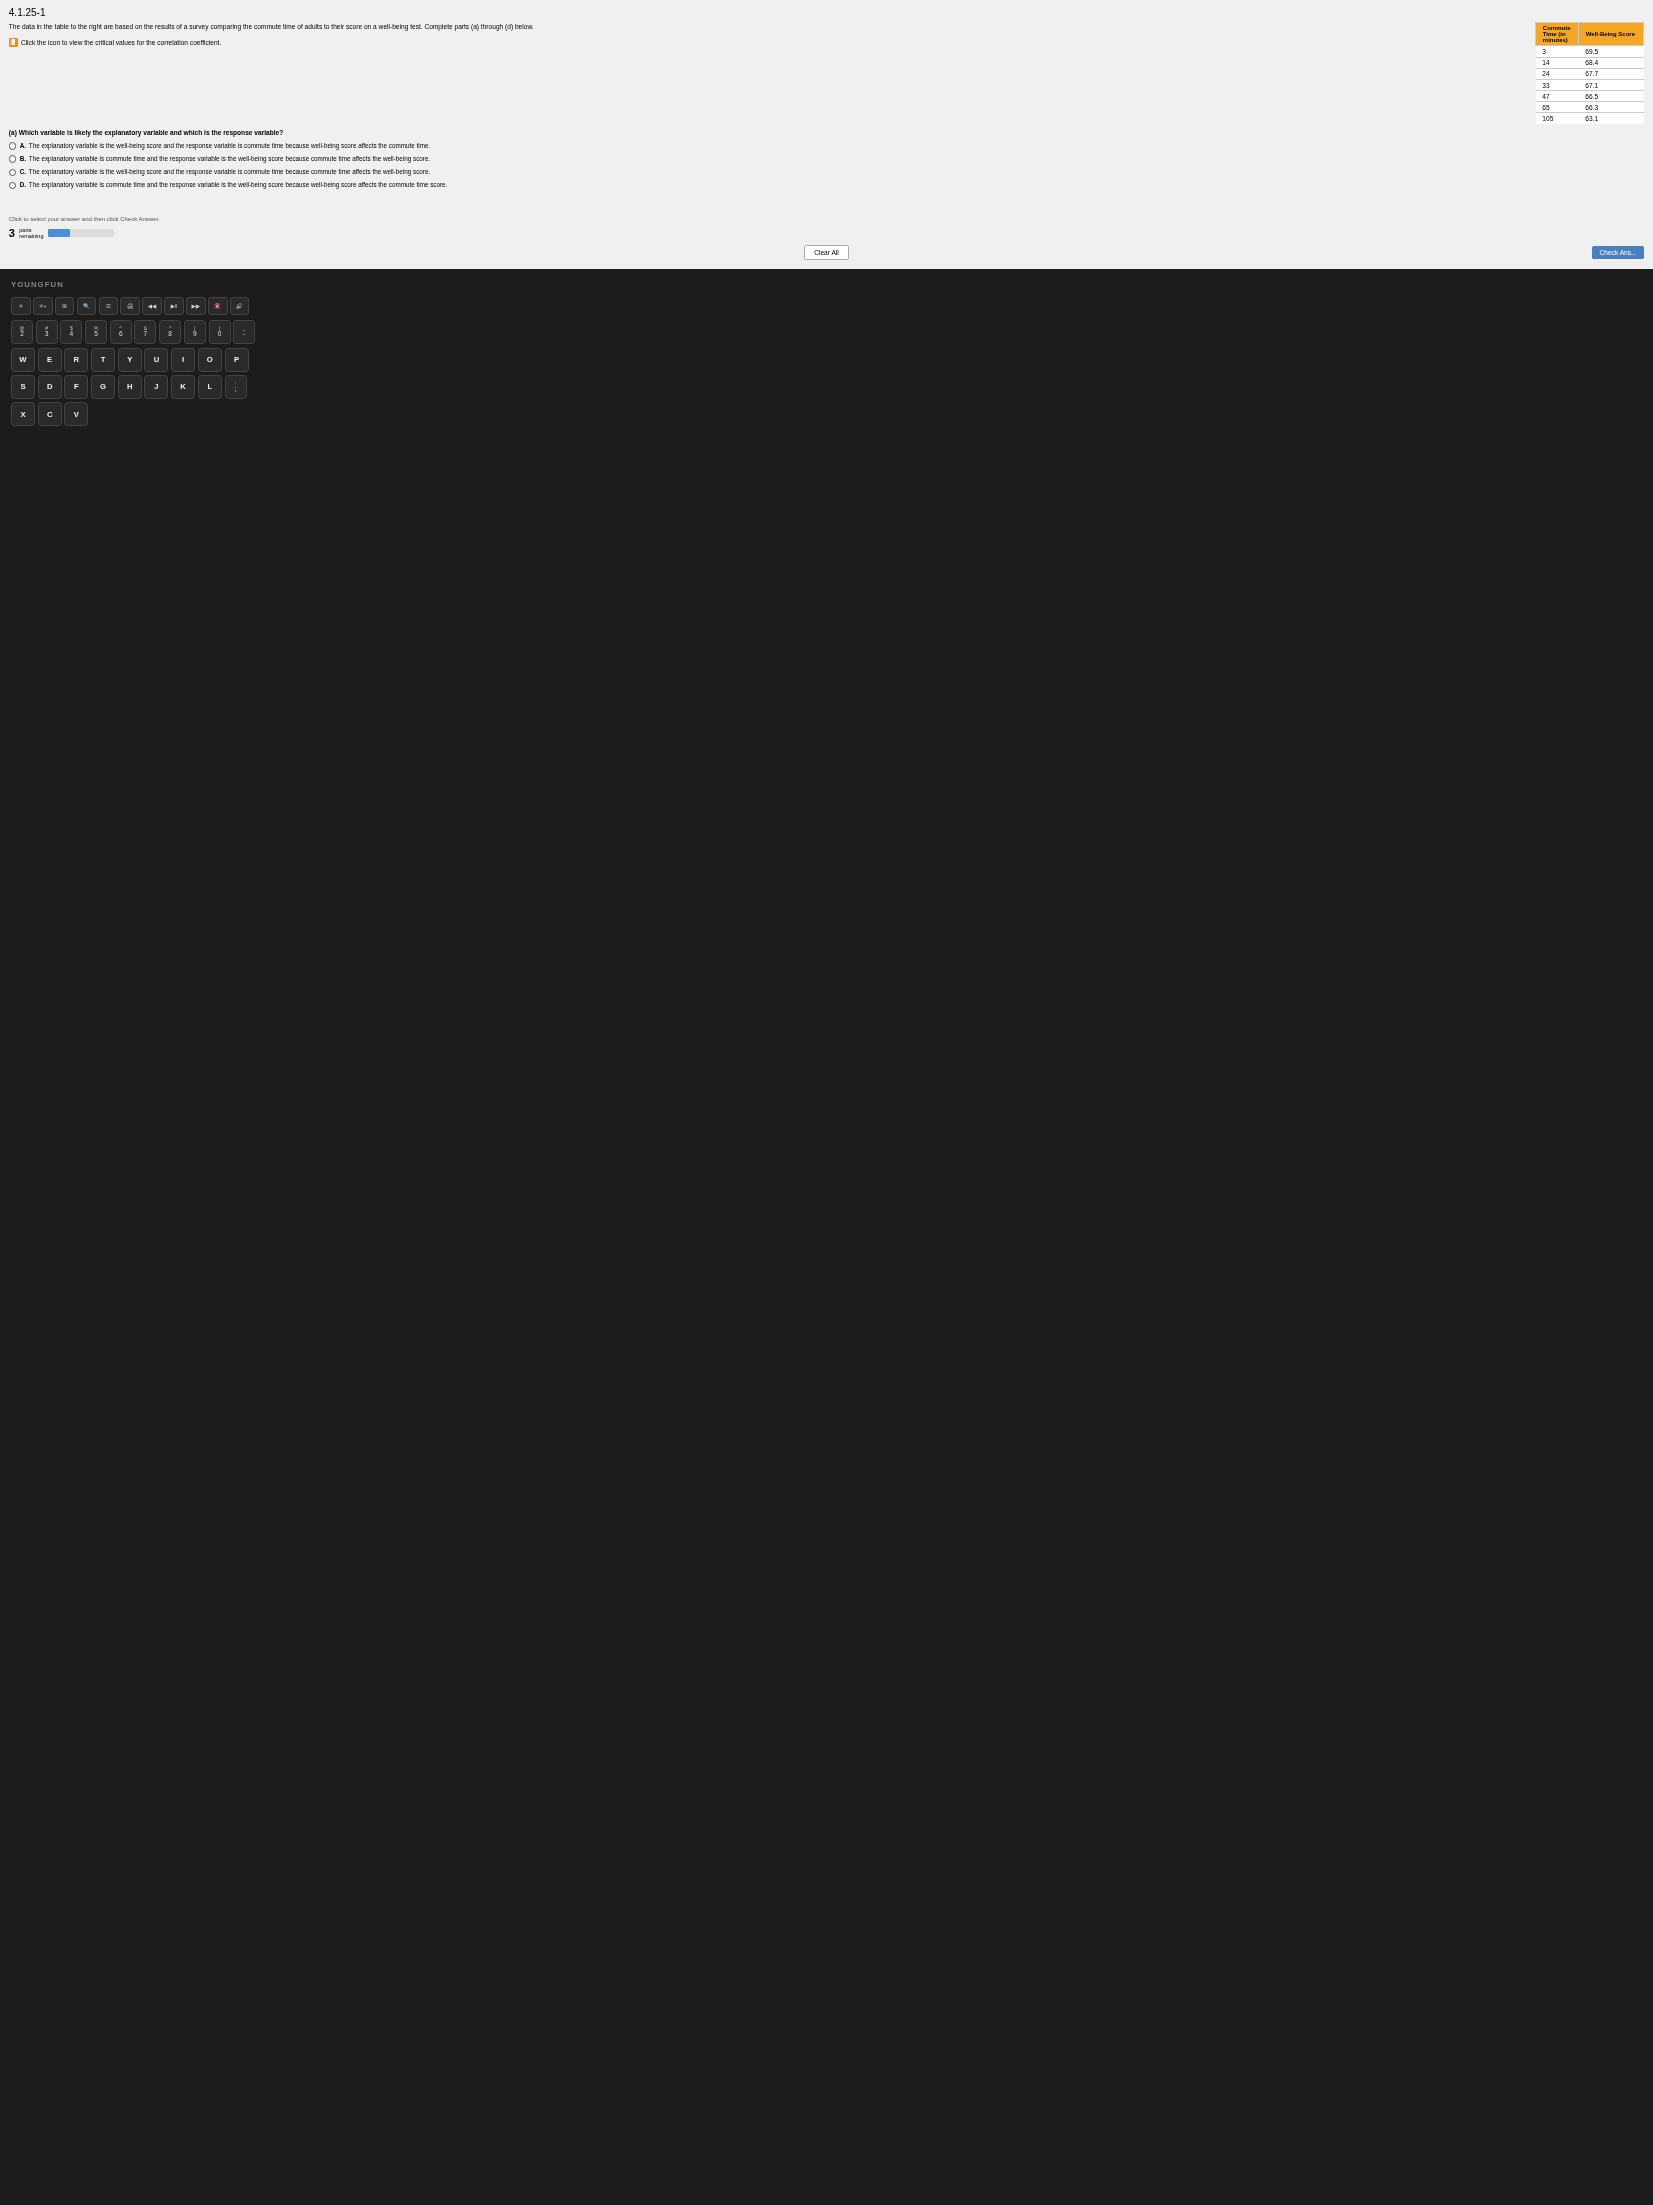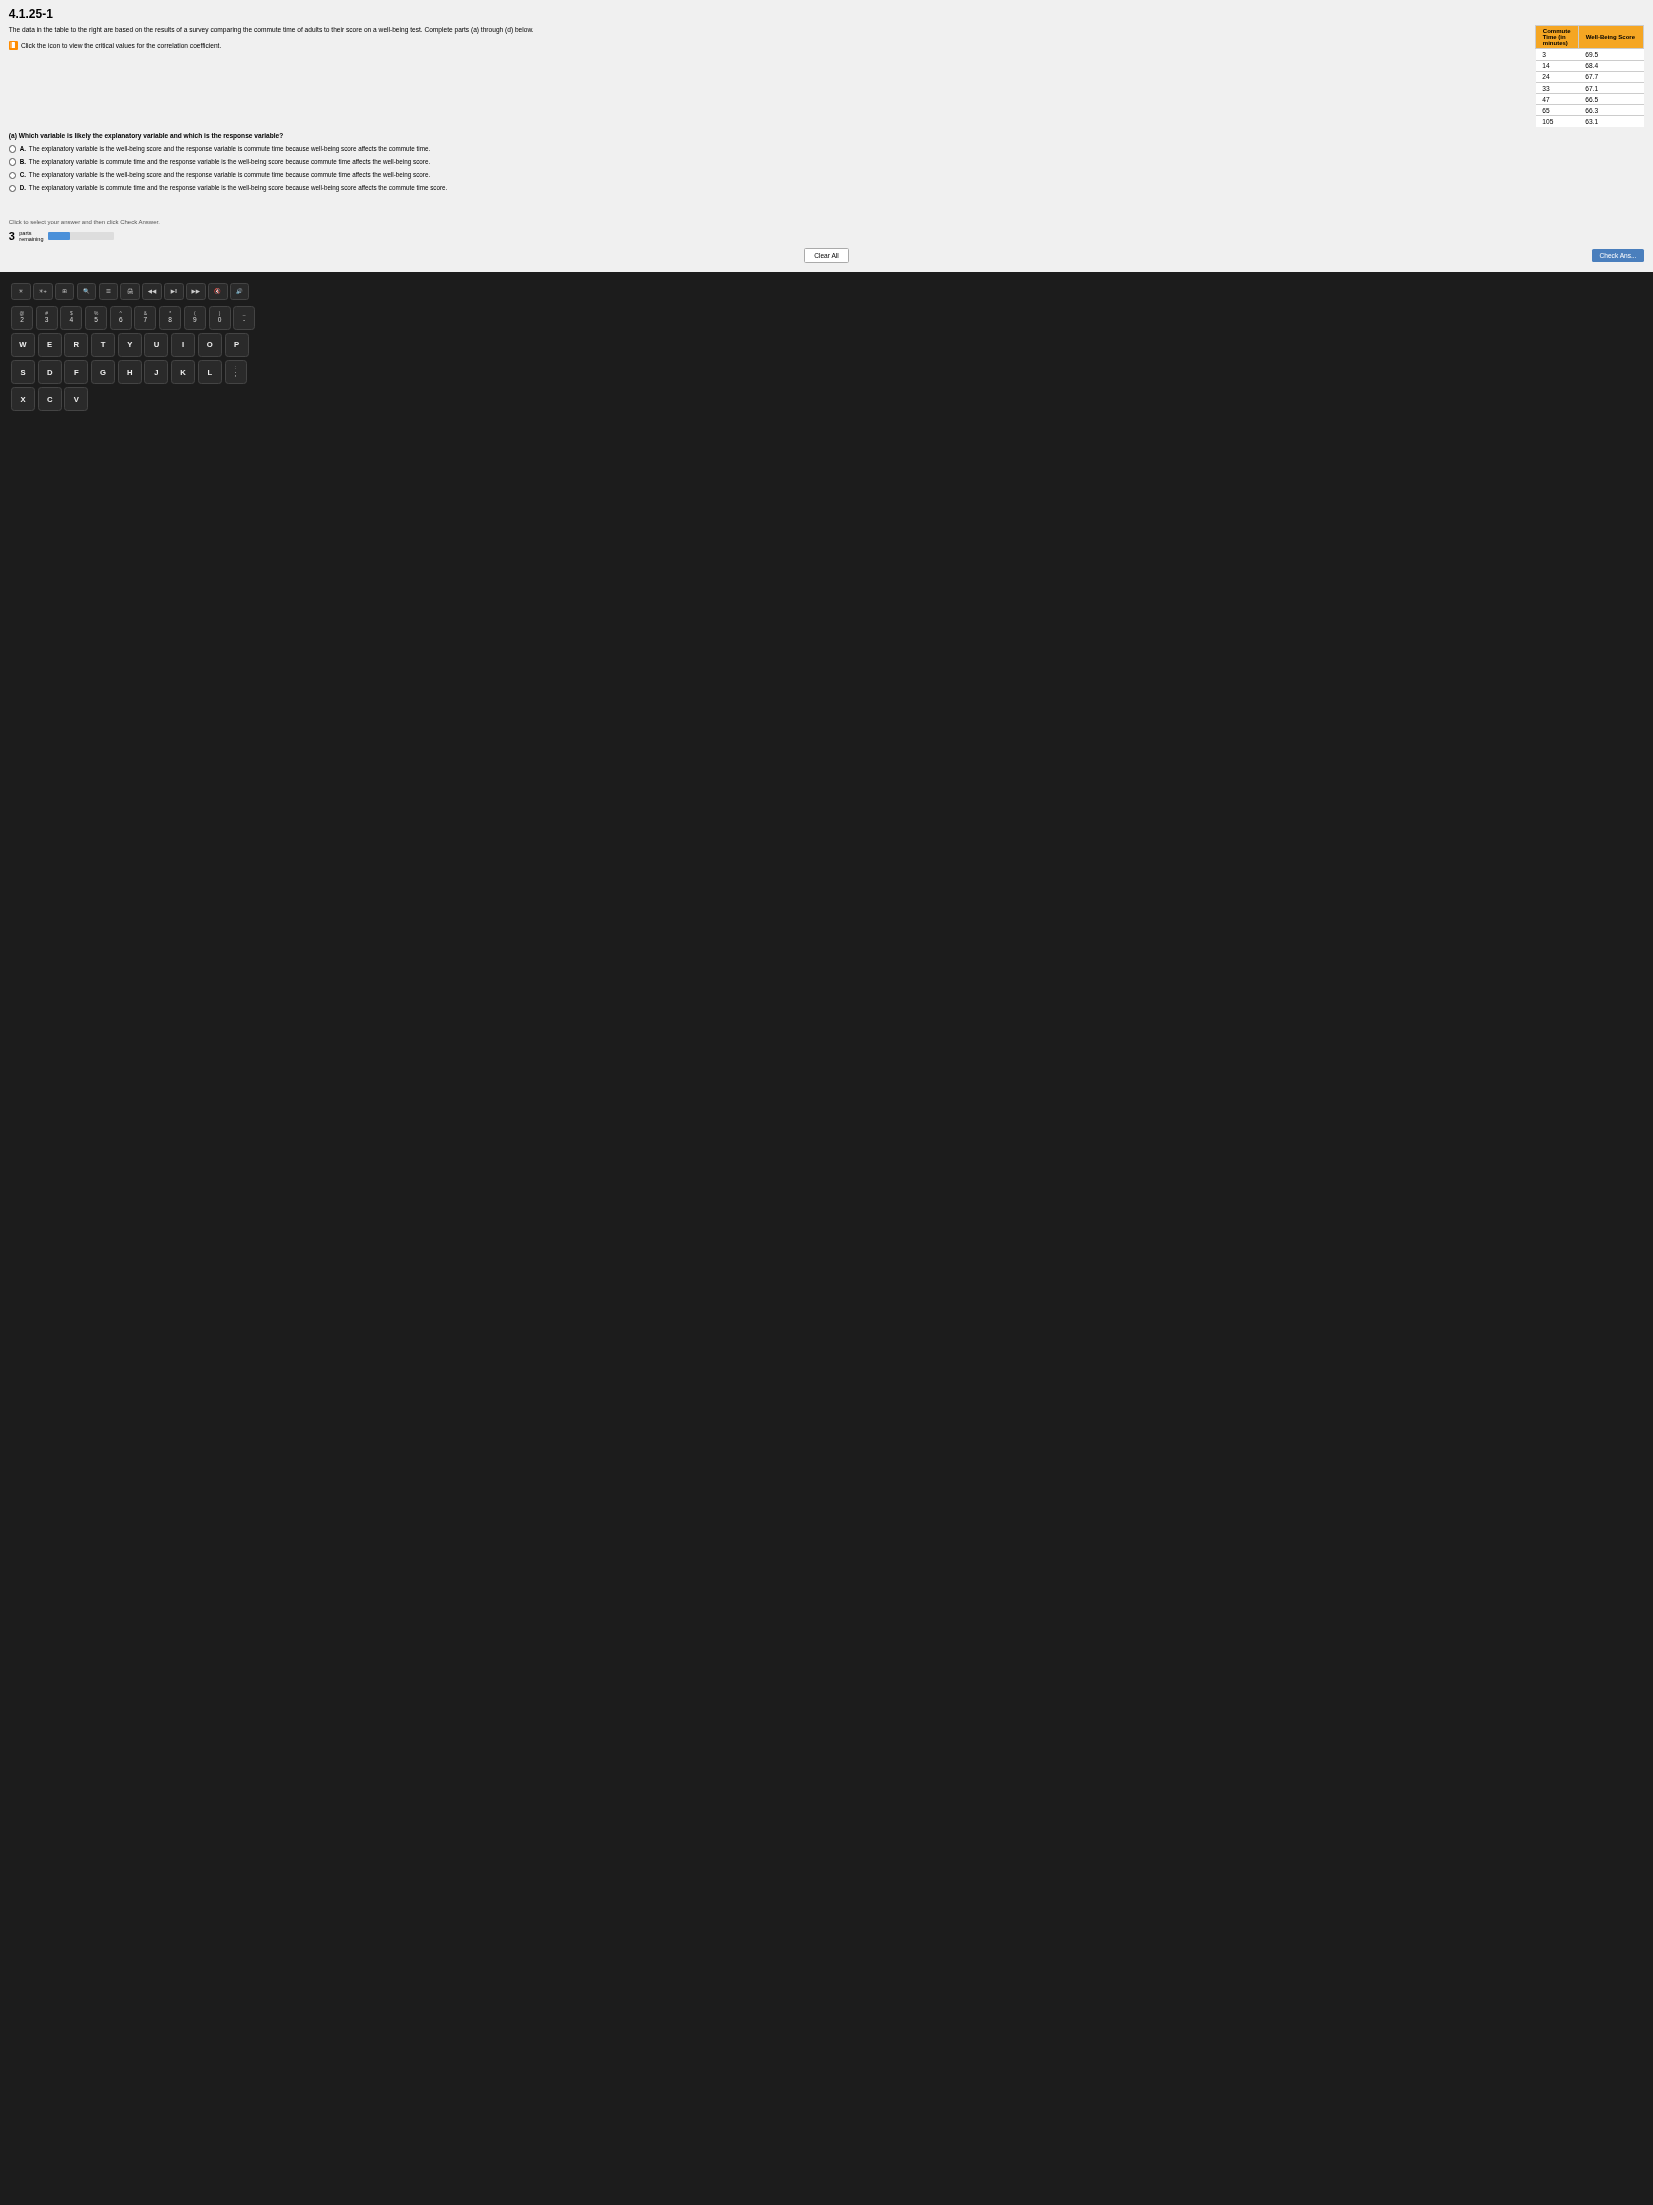--- a/index.html
+++ b/index.html
@@ -15,22 +15,22 @@
 
     
     .screen {
       background: #f0f0f0;
       width: 100%;
       padding: 6.6px 8.8px 8.8px 8.8px;
       position: relative;
     }
 
     .page-title {
-      font-size: 12px;
-      font-weight: bold;
+      font-size: 10px;
+      font-weight: normal;
       margin-bottom: 4.4px;
       color: #000;
     }
 
     .content-area {
       display: flex;
       gap: 8.8px;
       margin-bottom: 5.5px;
     }
 
@@ -392,20 +392,21 @@
     </div>
 
     <div class="action-buttons">
       <button class="clear-all-btn">Clear All</button>
       <button class="check-answer-btn">Check Ans...</button>
     </div>
   </div>
 </div>
 
 <div class="keyboard-area">
+  <div class="brand-label">YOUNGFUN</div>
 
   <div class="keyboard">
 
     <div class="key-row fn-row">
       <div class="fn-key">☀</div>
       <div class="fn-key">☀+</div>
       <div class="fn-key">⊞</div>
       <div class="fn-key">🔍</div>
       <div class="fn-key">☰</div>
       <div class="fn-key">🖨</div>

